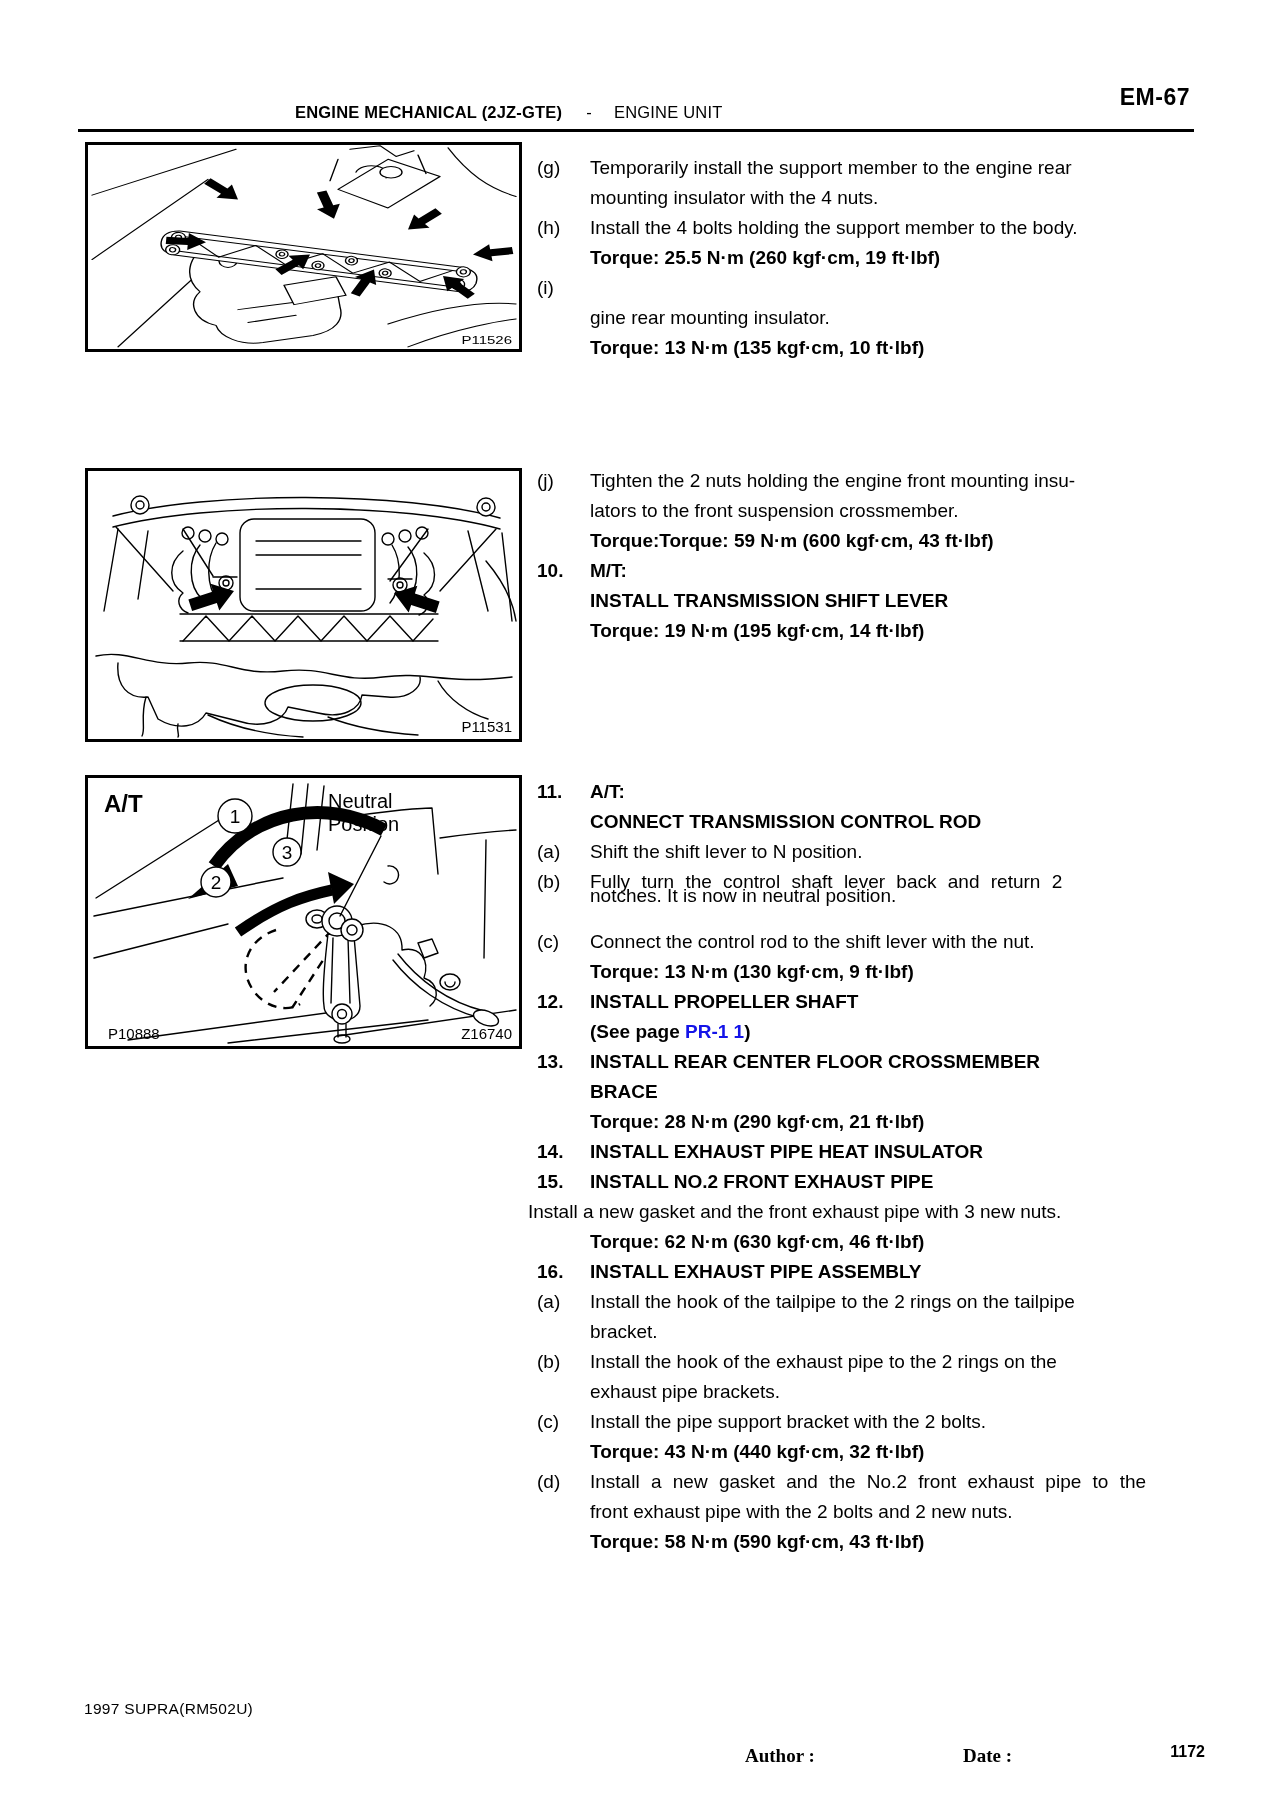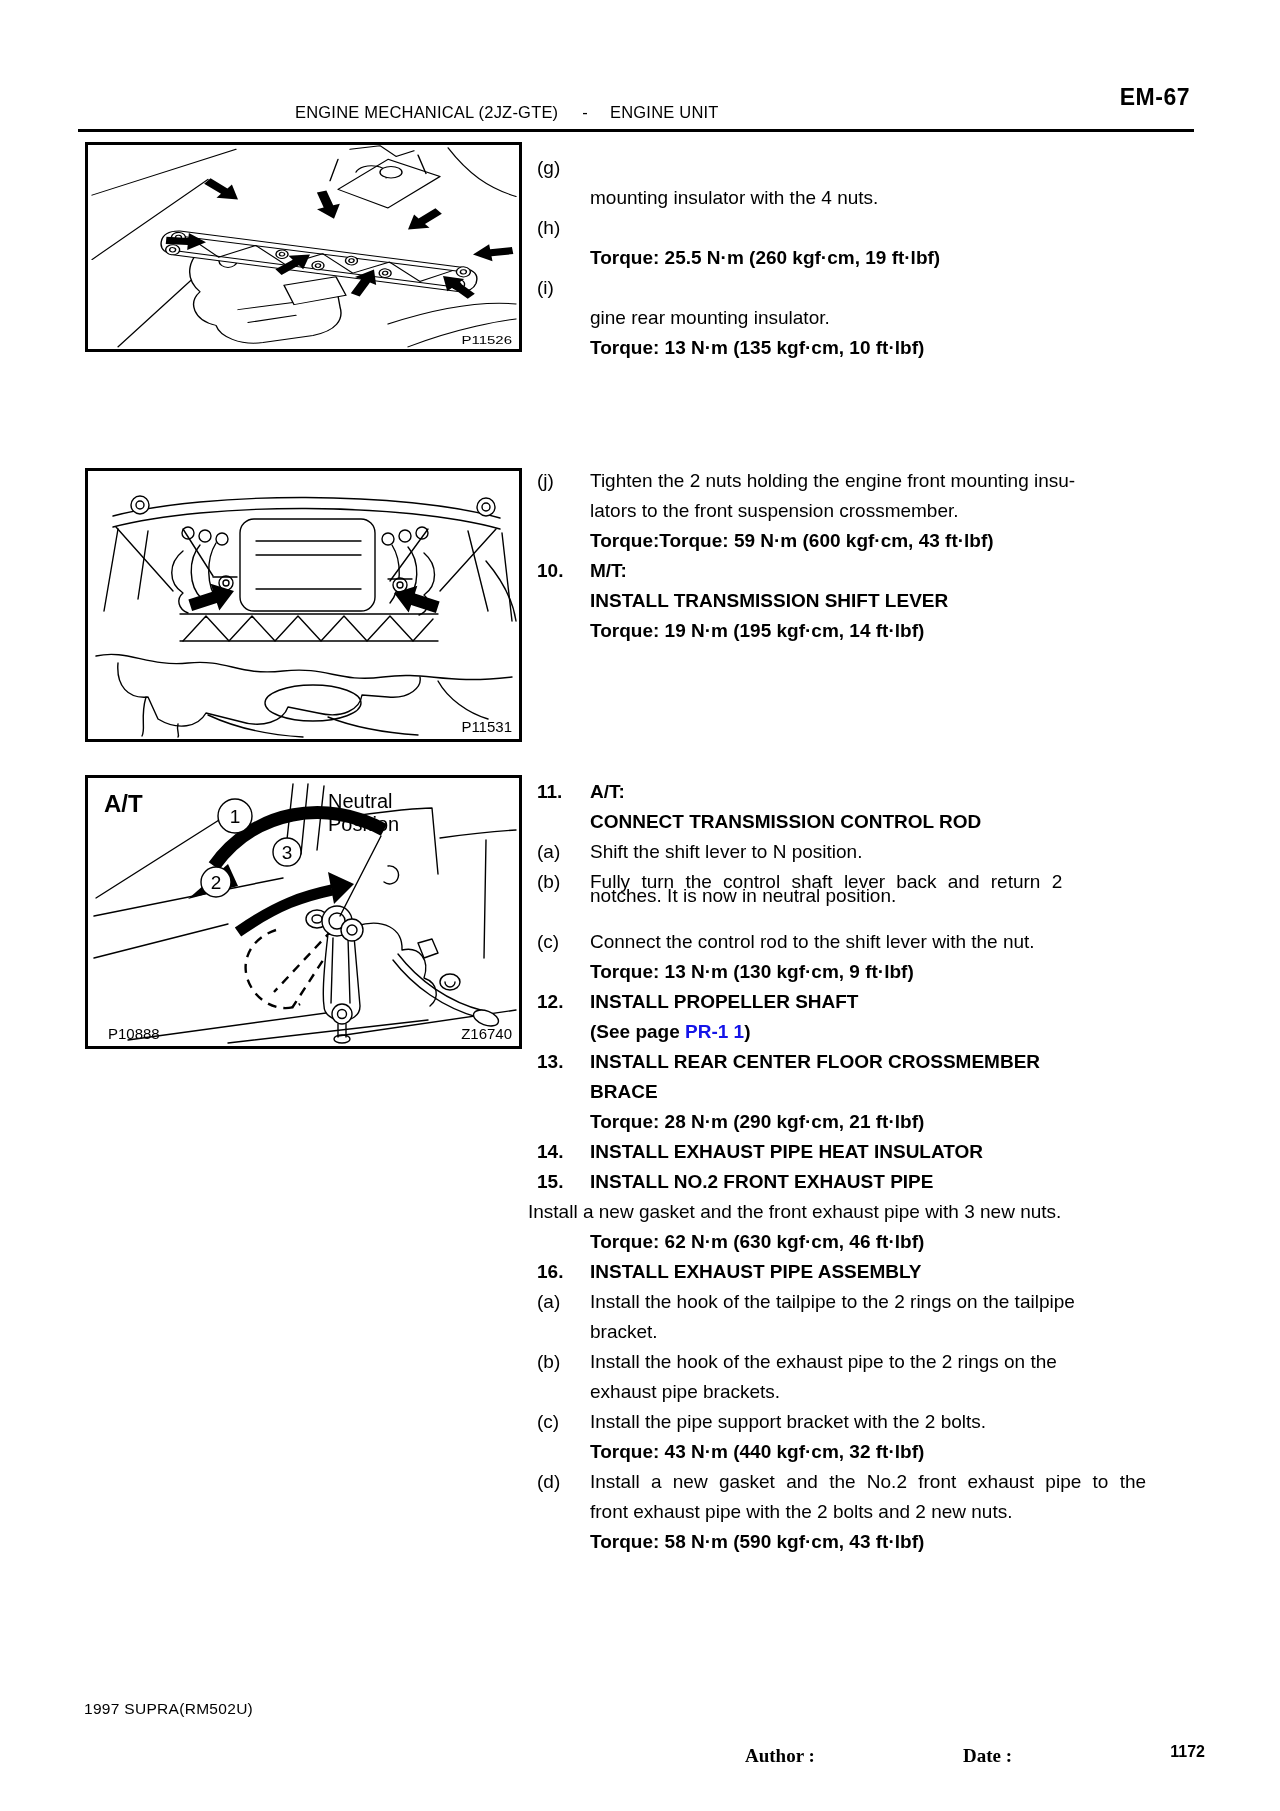--- a/index.html
+++ b/index.html
@@ -1,21 +1,21 @@
 <!DOCTYPE html>
 <html><head>
 <meta charset="utf-8">
 <style>
   html,body{margin:0;padding:0;background:#e8e8e8;}
   .page{position:relative;width:1280px;height:1811px;background:#ffffff;
         font-family:"Liberation Sans",sans-serif;color:#000;overflow:hidden;margin:0 auto;}
   .page-code{position:absolute;top:84px;left:1030px;width:160px;text-align:right;
              font-weight:bold;font-size:23px;letter-spacing:.5px;}
   .header-title{position:absolute;top:103px;left:295px;font-size:16.5px;white-space:nowrap;letter-spacing:.2px;}
-  .header-title .ht-bold{font-weight:normal;}
+  .header-title .ht-bold{font-weight:bold;}
   .header-title .ht-sep{margin:0 22px 0 24px;}
   .header-rule{position:absolute;top:129px;left:78px;width:1116px;height:3px;background:#000;}
 
   .figure{position:absolute;left:85px;width:437px;box-sizing:border-box;
           border:3px solid #000;background:#fff;}
   .figure svg{display:block;width:100%;height:100%;}
   .fig1{top:142px;height:210px;}
   .fig2{top:468px;height:274px;}
   .fig3{top:775px;height:274px;}
   .ln{stroke:#000;stroke-width:1.4;fill:none;stroke-linecap:round;stroke-linejoin:round;}
@@ -245,26 +245,28 @@
       <text class="figcallout" x="240" y="30">Neutral</text>
       <text class="figcallout" x="240" y="53">Position</text>
       <text class="figtext" x="20" y="261">P10888</text>
       <text class="figtext" x="424" y="261" text-anchor="end">Z16740</text>
     </svg>
   </div>
 
   <div class="text-block" style="top:156px">
       <div class="row" style="top: 0px;">
         <span class="lbl">(g)</span>
+        <span class="txt">Temporarily install the support member to the engine rear</span>
       </div>
       <div class="row" style="top: 30px;">
         <span class="txt">mounting insulator with the 4 nuts.</span>
       </div>
       <div class="row" style="top: 60px;">
         <span class="lbl">(h)</span>
+        <span class="txt">Install the 4 bolts holding the support member to the body.</span>
       </div>
       <div class="row" style="top: 90px;">
         <span class="txt bold">Torque: 25.5 N·m (260 kgf·cm, 19 ft·lbf)</span>
       </div>
       <div class="row" style="top: 120px;">
         <span class="lbl">(i)</span>
       </div>
       <div class="row" style="top: 150px;">
         <span class="txt">gine rear mounting insulator.</span>
       </div>

